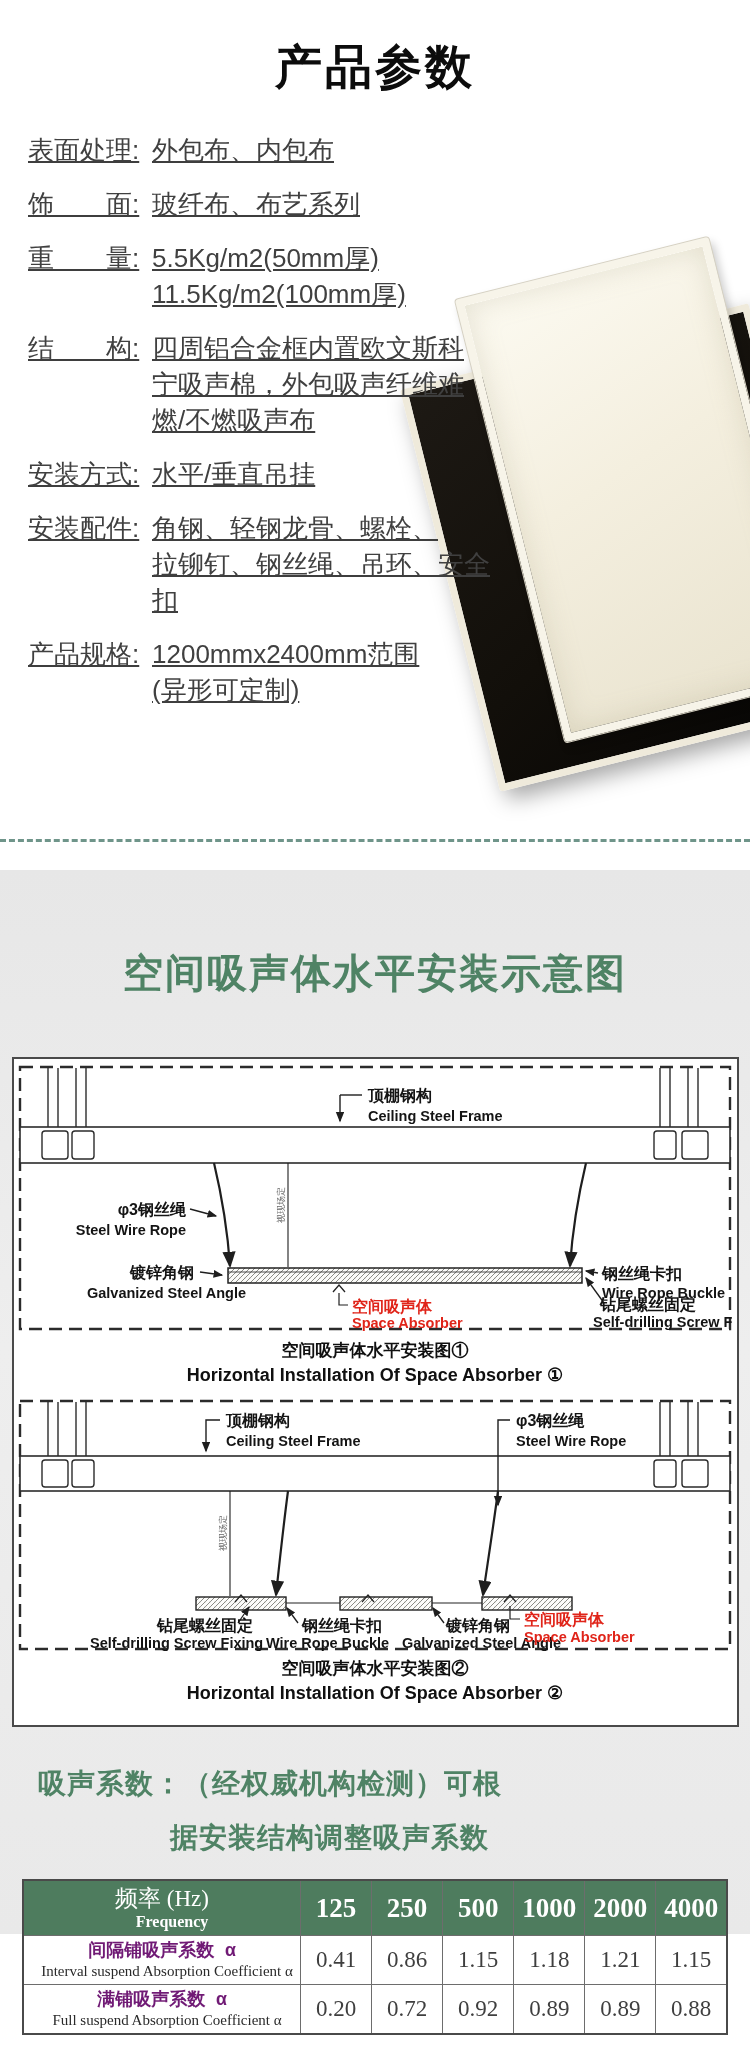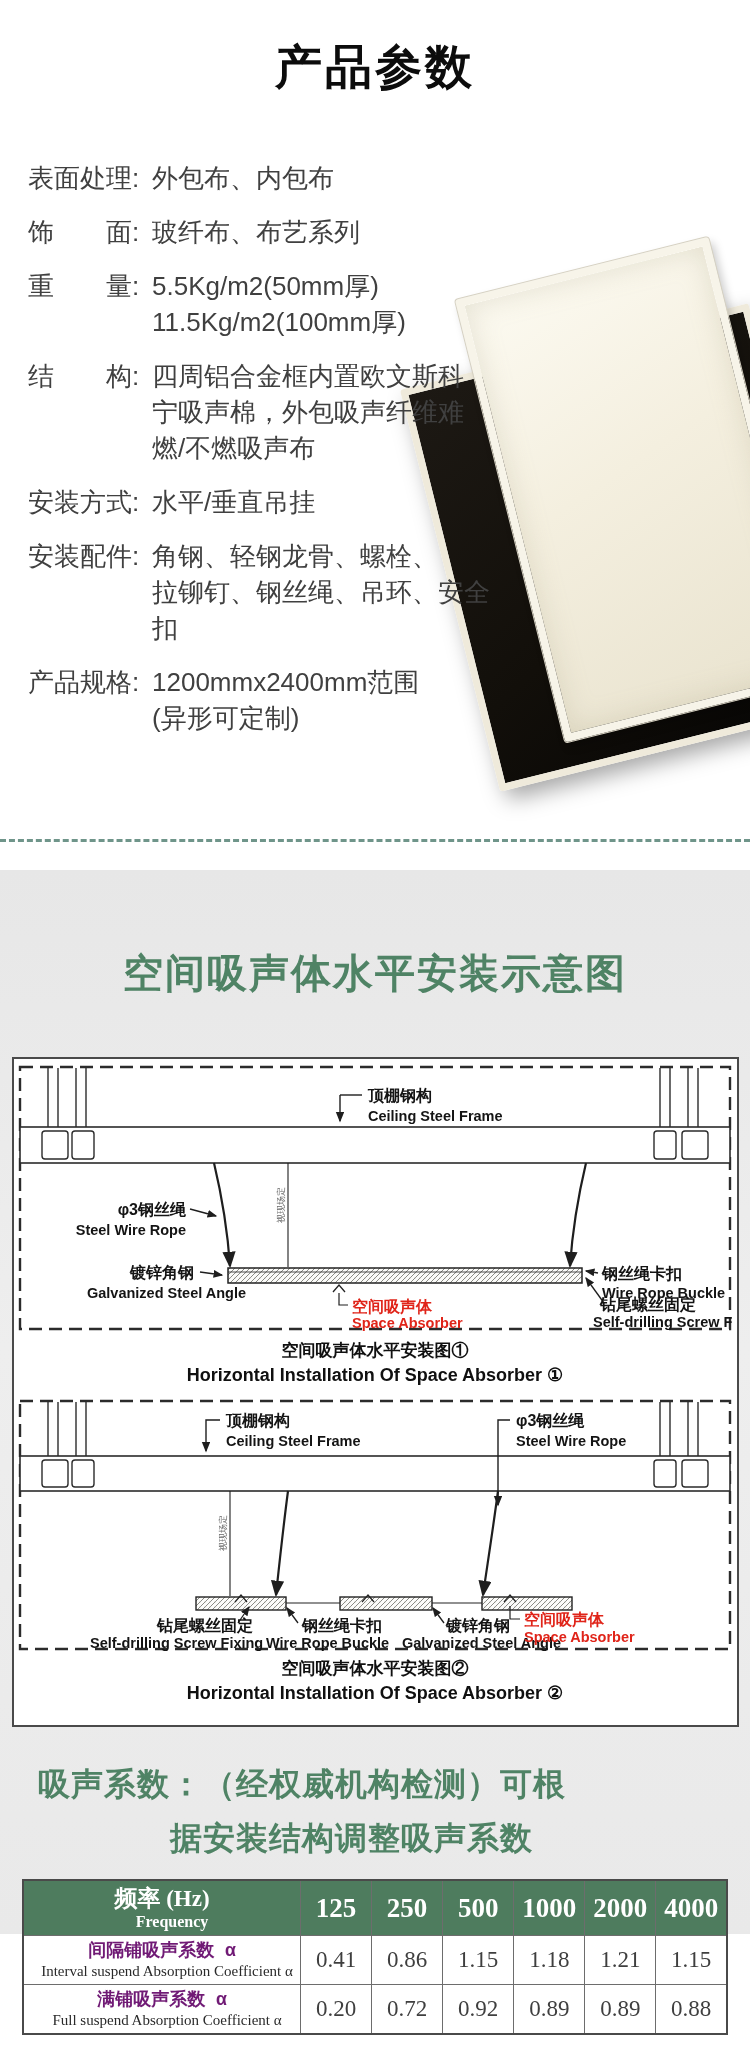--- a/index.html
+++ b/index.html
@@ -3,21 +3,21 @@
 <meta charset="utf-8">
 <style>
   html,body{margin:0;padding:0;background:#fff;}
   .page{position:relative;width:750px;height:2066px;margin:0 auto;overflow:hidden;
         font-family:"Liberation Sans",sans-serif;color:#3e3e3e;}
 
   
   .section-top{position:relative;width:750px;height:870px;background:#fff;}
   .main-title{padding-top:36px;text-align:center;font-size:47px;font-weight:900;
               letter-spacing:3px;color:#0c0c0c;}
-  .spec-list{position:absolute;left:28px;top:160px;width:470px;}
+  .spec-list{position:absolute;left:28px;top:132px;width:470px;text-decoration:underline;}
   .spec-row{display:flex;margin-bottom:18px;font-size:26px;line-height:36px;color:#404040;}
   .spec-label{width:124px;flex-shrink:0;white-space:pre;}
   .spec-value{white-space:pre-line;}
 
   
   .photo-wrap{position:absolute;left:318px;top:172px;width:432px;height:660px;z-index:0;}
   .panel{position:absolute;transform-origin:top left;border-radius:3px;}
   .panel-black{left:82px;top:218px;width:345px;height:400px;transform:rotate(-14deg);
                background:linear-gradient(150deg,#1d1914 0%,#120f0a 55%,#060504 100%);
                border:7px solid #efeadb;box-shadow:6px 10px 22px rgba(0,0,0,.35);}
@@ -34,31 +34,31 @@
   .install-title{padding-top:76px;text-align:center;font-size:40px;font-weight:900;
                  letter-spacing:2px;color:#4f8365;}
   .diagram-box{width:727px;margin:56px auto 0;background:#fff;border:2px solid #4a4a4a;
                padding:6px 0 20px 0;box-sizing:border-box;}
   .diagram-box svg{display:block;margin:0 auto;}
   .diag-caption{text-align:center;font-weight:bold;color:#101010;}
   .diag-caption .cap-cn{font-size:17px;line-height:24px;margin-top:6px;}
   .diag-caption .cap-en{font-size:18px;line-height:24px;}
   .svg2{margin-top:12px !important;}
 
-  .coef-heading{margin-top:30px;font-size:32px;line-height:54px;font-weight:900;
+  .coef-heading{margin-top:30px;font-size:28px;line-height:54px;font-weight:900;
                 color:#4f8365;letter-spacing:1px;}
   .coef-heading .l1{margin-left:38px;}
   .coef-heading .l2{margin-left:170px;}
 
   table.coef{width:706px;margin:14px auto 0;border-collapse:collapse;background:#fff;
              border:2px solid #4a4a4a;table-layout:fixed;}
   table.coef th,table.coef td{border:1px solid #6d6d6d;text-align:center;padding:0;}
   table.coef .c1{width:276px;}
   tr.thead th{background:#4e7c5e;color:#fff;height:54px;}
-  .hcn{font-family:"Liberation Serif",serif;font-size:23px;font-weight:bold;line-height:26px;}
+  .hcn{font-family:"Liberation Serif",serif;font-size:23px;font-weight:normal;line-height:26px;}
   .hen{font-family:"Liberation Serif",serif;font-size:16px;font-weight:bold;line-height:19px;padding-left:20px;}
   .freq{font-family:"Liberation Serif",serif;font-size:27px;font-weight:bold;}
   tr.brow td{height:48px;}
   .rcn{font-family:Liberation Mono, monospace;font-size:18px;font-weight:bold;color:#701a75;line-height:22px;}
   .ren{font-family:"Liberation Serif",serif;font-size:15px;color:#2a2a2a;line-height:18px;padding-left:10px;}
   td.val{font-family:"Liberation Serif",serif;font-size:23px;color:#3f3f3f;}
 
   
   text{font-family:"Liberation Sans",sans-serif;fill:#141414;}
   .tcn{font-size:16px;font-weight:bold;}

